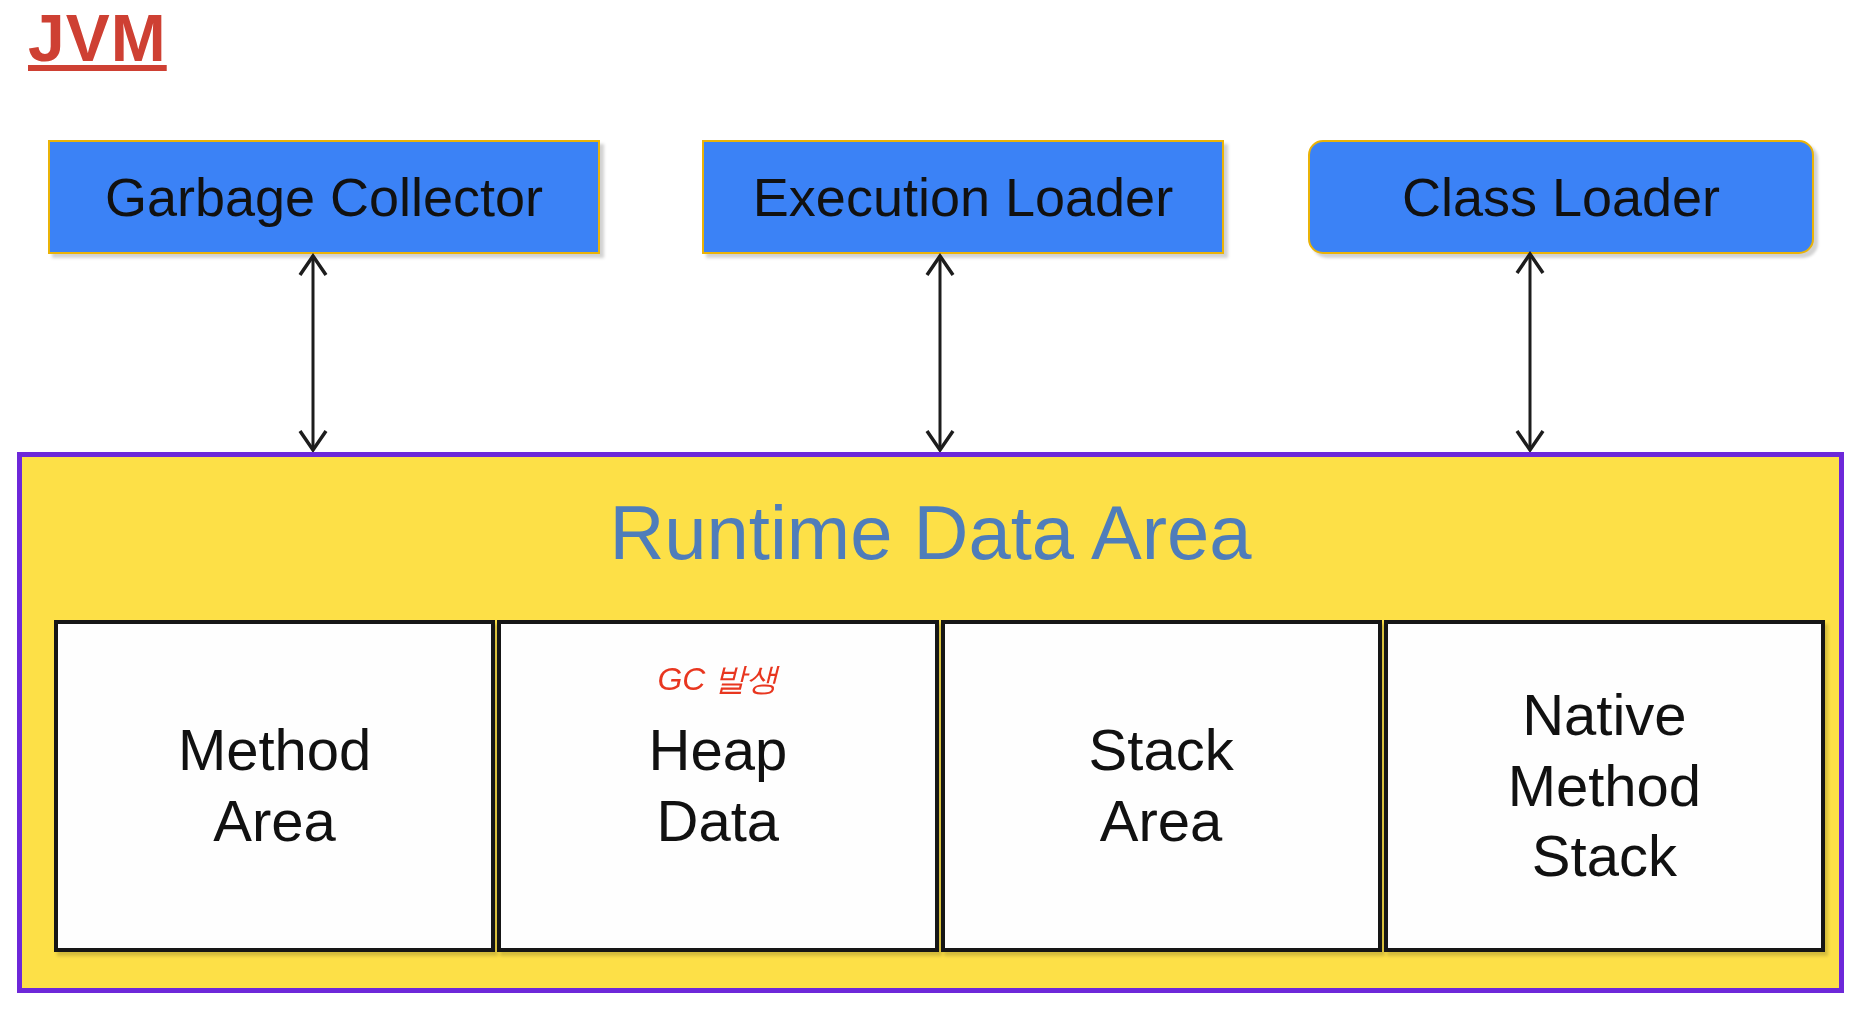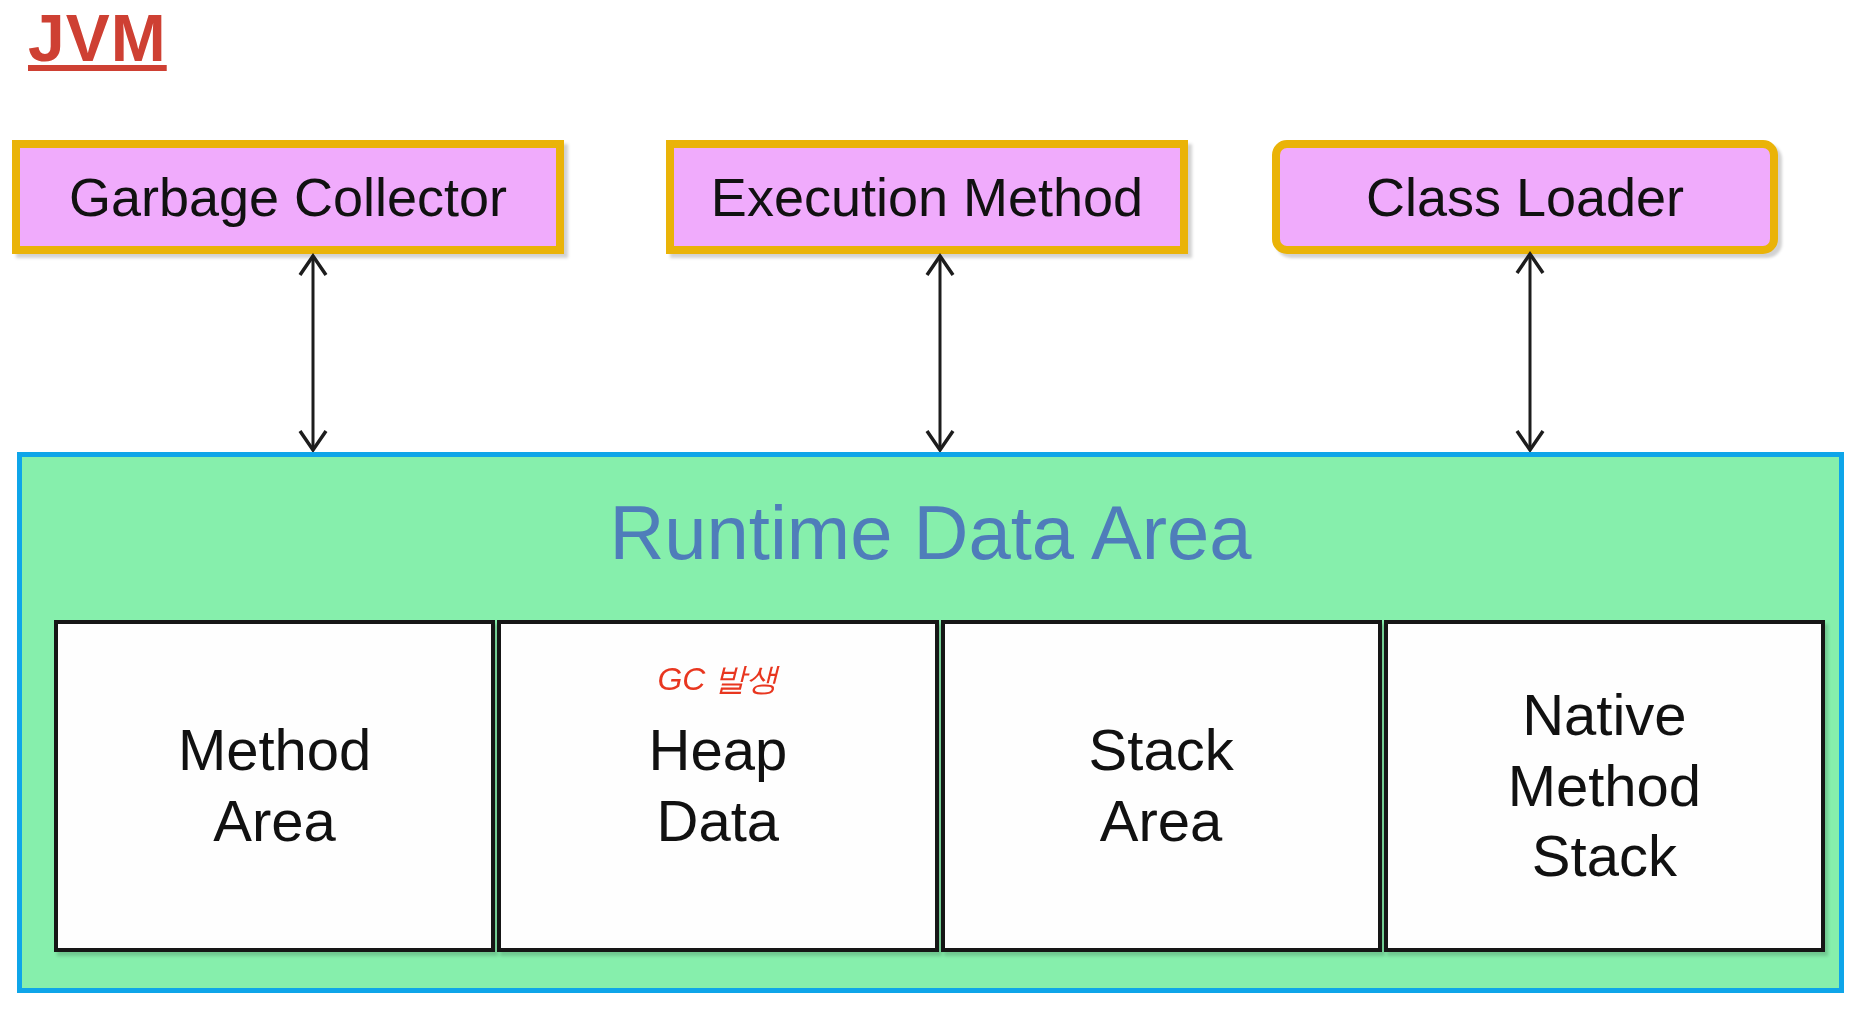--- a/index.html
+++ b/index.html
@@ -18,26 +18,27 @@
     font-weight: bold;
     color: #ce4033;
     letter-spacing: 1px;
     text-decoration: underline;
   }
 
   .top-box {
     position: absolute;
     top: 140px;
     height: 114px;
-    background: #f0abfc;
-    border: 8px solid #eab308;
+    background: #3b82f6;
+    border: 2px solid #eab308;
     display: flex;
     align-items: center;
     justify-content: center;
     box-shadow: 4px 4px 3px rgba(0,0,0,0.18);
+    margin-left: 36px;
   }
   .top-box .label {
     font-size: 54px;
     color: #111111;
     white-space: nowrap;
   }
   .box-gc { left: 12px;   width: 552px; }
   .box-ee { left: 666px;  width: 522px; }
   .box-cl { left: 1272px; width: 506px; border-radius: 15px; }
 
@@ -45,22 +46,22 @@
     position: absolute;
     left: 0; top: 0;
     width: 1860px; height: 1010px;
     pointer-events: none;
   }
 
   .runtime-box {
     position: absolute;
     left: 17px; top: 452px;
     width: 1827px; height: 541px;
-    border: 5px solid #0ea5e9;
-    background: #86efac;
+    border: 5px solid #6d28d9;
+    background: #fde047;
   }
   .runtime-title {
     position: absolute;
     left: 0; top: 32px;
     width: 100%;
     text-align: center;
     font-size: 76px;
     color: #4f7dba;
   }
 
@@ -102,21 +103,21 @@
 </head>
 <body>
 
 <div class="jvm-title">JVM</div>
 
 <div class="top-box box-gc">
   <span class="label">Garbage Collector</span>
 </div>
 
 <div class="top-box box-ee">
-  <span class="label">Execution Method</span>
+  <span class="label">Execution Loader</span>
 </div>
 
 <div class="top-box box-cl">
   <span class="label">Class Loader</span>
 </div>
 
 <svg class="arrow-layer" viewBox="0 0 1860 1010" xmlns="http://www.w3.org/2000/svg">
   <g stroke="#1d1d1d" fill="none">
     <line x1="313" y1="258" x2="313" y2="448" stroke-width="3"></line>
     <polyline points="300,275 313,256 326,275" stroke-width="3.5"></polyline>

